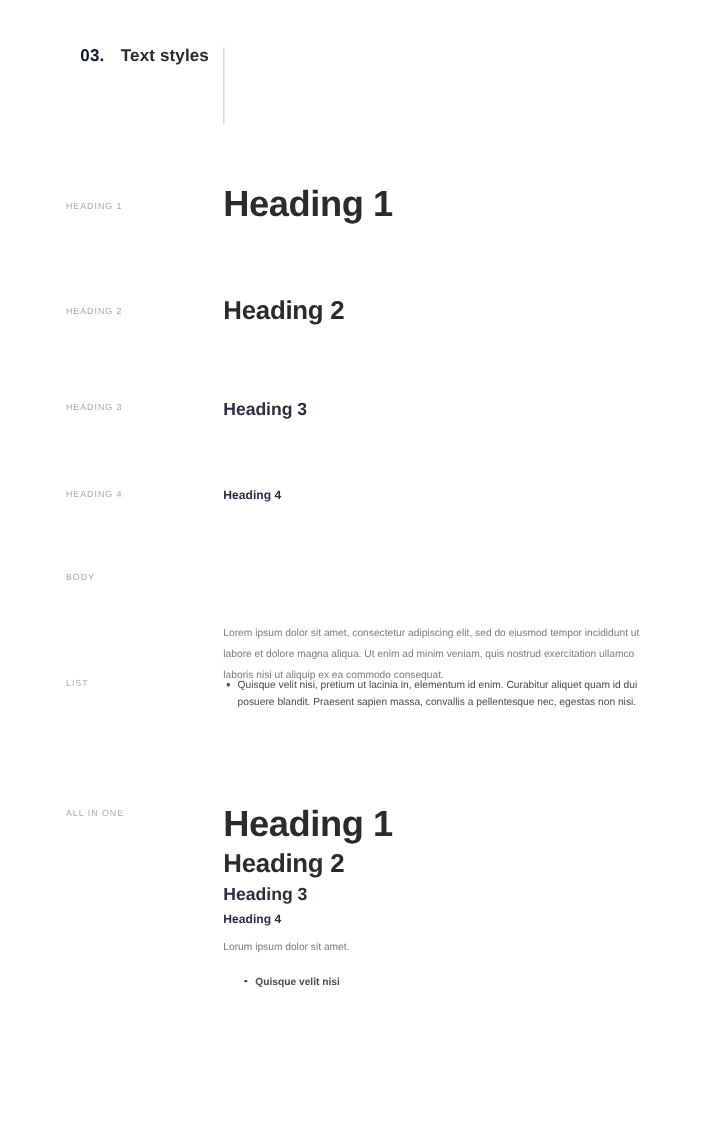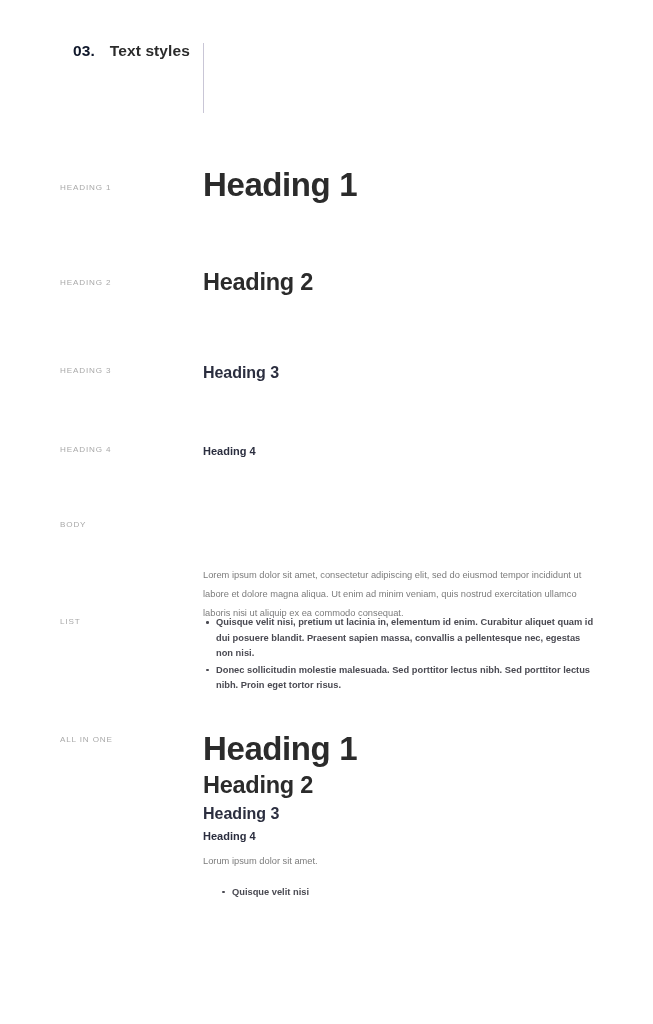--- a/index.html
+++ b/index.html
@@ -138,21 +138,21 @@
     padding: 0;
     list-style: none;
     width: 392px;
   }
   .list-sample li {
     position: relative;
     padding-left: 13px;
     font-size: 9.3px;
     line-height: 15.5px;
     color: #4a4a52;
-    font-weight: bold;
+    font-weight: normal;
     margin-bottom: 1px;
   }
   .list-sample li .bullet {
     position: absolute;
     left: 3px;
     top: 6px;
     width: 2.6px;
     height: 2.6px;
     background: #4a4a52;
     border-radius: 50%;
@@ -271,24 +271,20 @@
     </div>
   </div>
 
   <div class="row" style="top:617px;">
     <div class="row-label">LIST</div>
     <div class="row-sample" style="top:-2px;">
       <ul class="list-sample">
         <li>
           <span class="bullet"></span>
           <span>Quisque velit nisi, pretium ut lacinia in, elementum id enim. Curabitur aliquet quam id dui posuere blandit. Praesent sapien massa, convallis a pellentesque nec, egestas non nisi.</span>
-        </li>
-        <li>
-          <span class="bullet"></span>
-          <span>Donec sollicitudin molestie malesuada. Sed porttitor lectus nibh. Sed porttitor lectus nibh. Proin eget tortor risus.</span>
         </li>
       </ul>
     </div>
   </div>
 
   <div class="row" style="top:735px;">
     <div class="row-label">ALL IN ONE</div>
     <div class="row-sample" style="top:-4px;">
       <div class="aio-h1">Heading 1</div>
       <div class="aio-h2">Heading 2</div>

